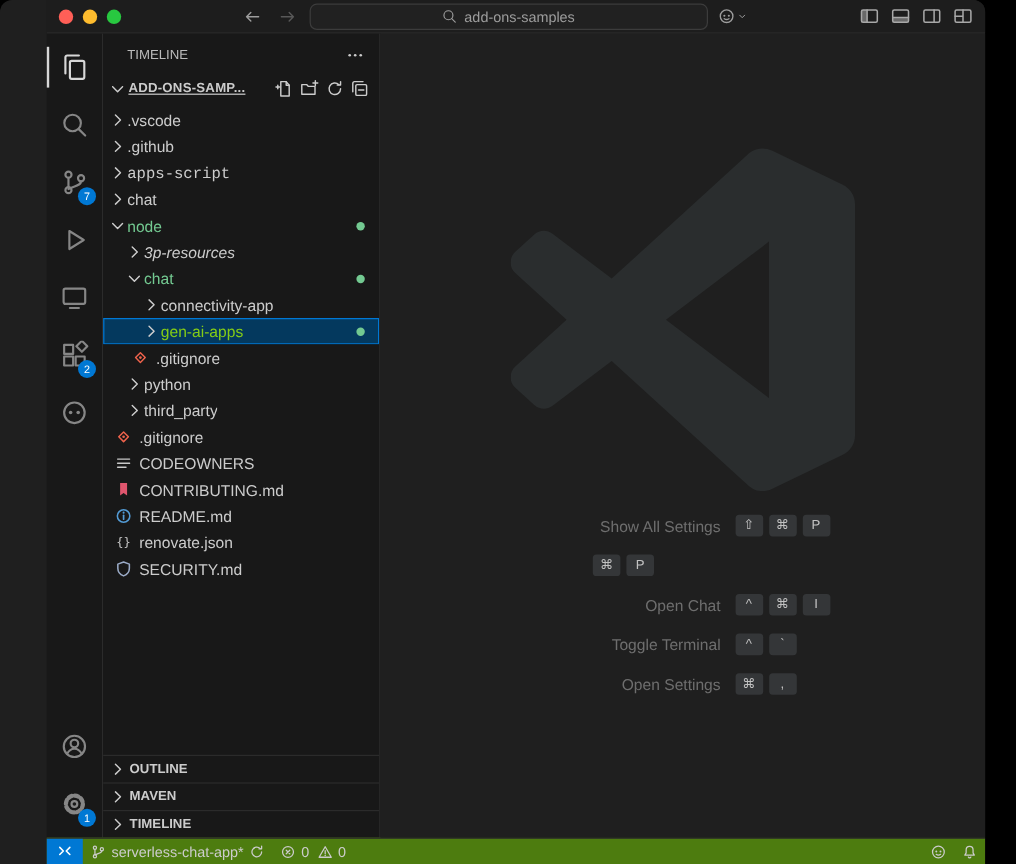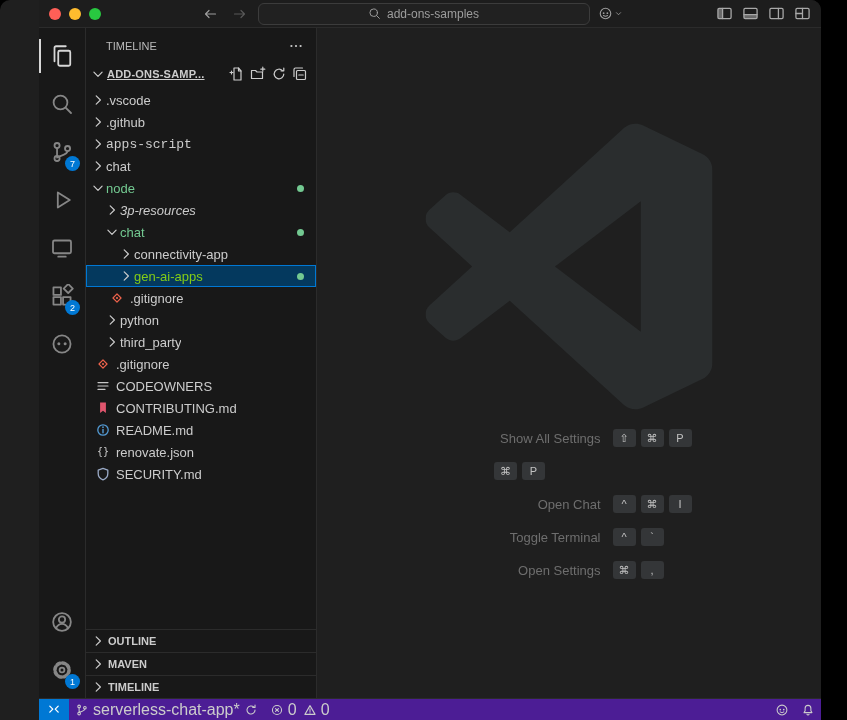--- a/index.html
+++ b/index.html
@@ -63,22 +63,22 @@
   .watermark{position:absolute;left:50%;top:95px;transform:translateX(-50%);width:287px;height:287px;}
   .watermark svg{width:100%;height:100%;}
   .shortcuts{position:absolute;top:401px;left:0;right:0;display:flex;flex-direction:column;gap:15px;}
   .sc-row{display:flex;align-items:center;justify-content:center;gap:12px;}
   .sc-lbl{flex:0 0 225px;text-align:right;color:#6e6e6e;font-size:13px;white-space:nowrap;}
   .keys{flex:0 0 150px;display:flex;gap:5px;align-items:center;}
   .kbd{min-width:11px;padding:2px 6px;background:#343638;border-radius:3px;color:#c2c2c2;font-size:11px;
     line-height:14px;text-align:center;font-family:"Liberation Sans","DejaVu Sans",sans-serif;}
 
   
-  .statusbar{height:22px;flex:none;display:flex;align-items:center;background:#4c1d95;border-top:1px solid #2b2b2b;
-    box-sizing:border-box;color:#cccccc;font-size:16px;justify-content:center;}
+  .statusbar{height:22px;flex:none;display:flex;align-items:center;background:#4d7c0f;border-top:1px solid #2b2b2b;
+    box-sizing:border-box;color:#cccccc;font-size:12px;justify-content:center;}
   .sb-remote{width:30px;height:100%;background:#0078d4;color:#fff;display:flex;align-items:center;justify-content:center;flex:none;}
   .sb-item{display:flex;align-items:center;gap:4px;padding:0 6px;height:100%;}
   .sb-item .num{margin-right:2px;}
   .sb-spacer{flex:1;}
   .sb-icon{width:26px;height:100%;display:flex;align-items:center;justify-content:center;}
 
   
   [data-icon]{display:inline-flex;align-items:center;justify-content:center;line-height:0;}
   [data-icon] svg{width:16px;height:16px;}
   .ab-icon svg{width:24px;height:24px;}

